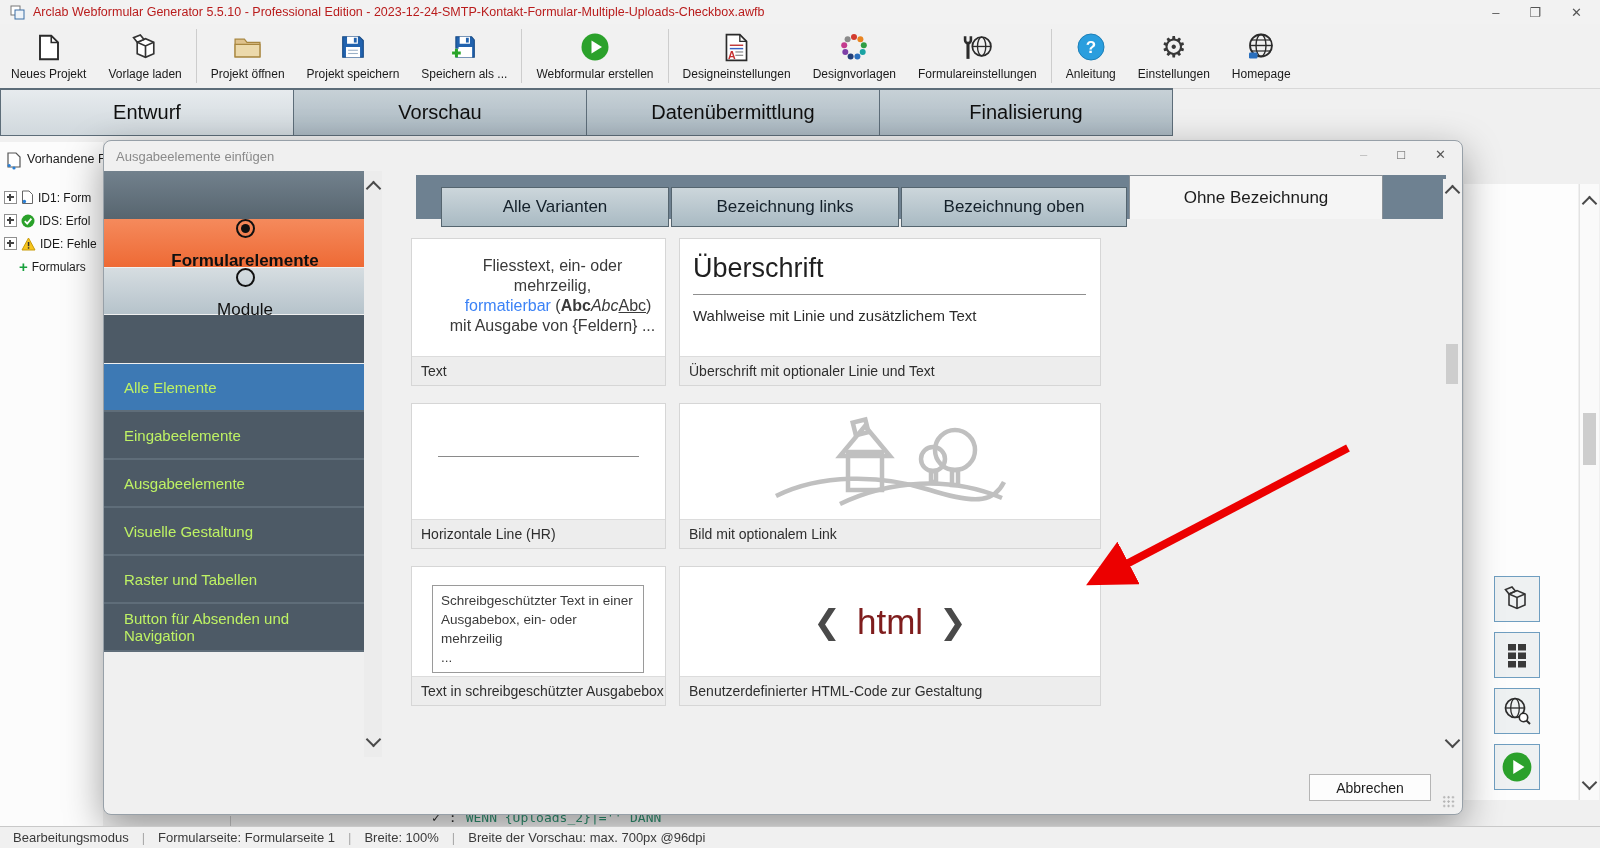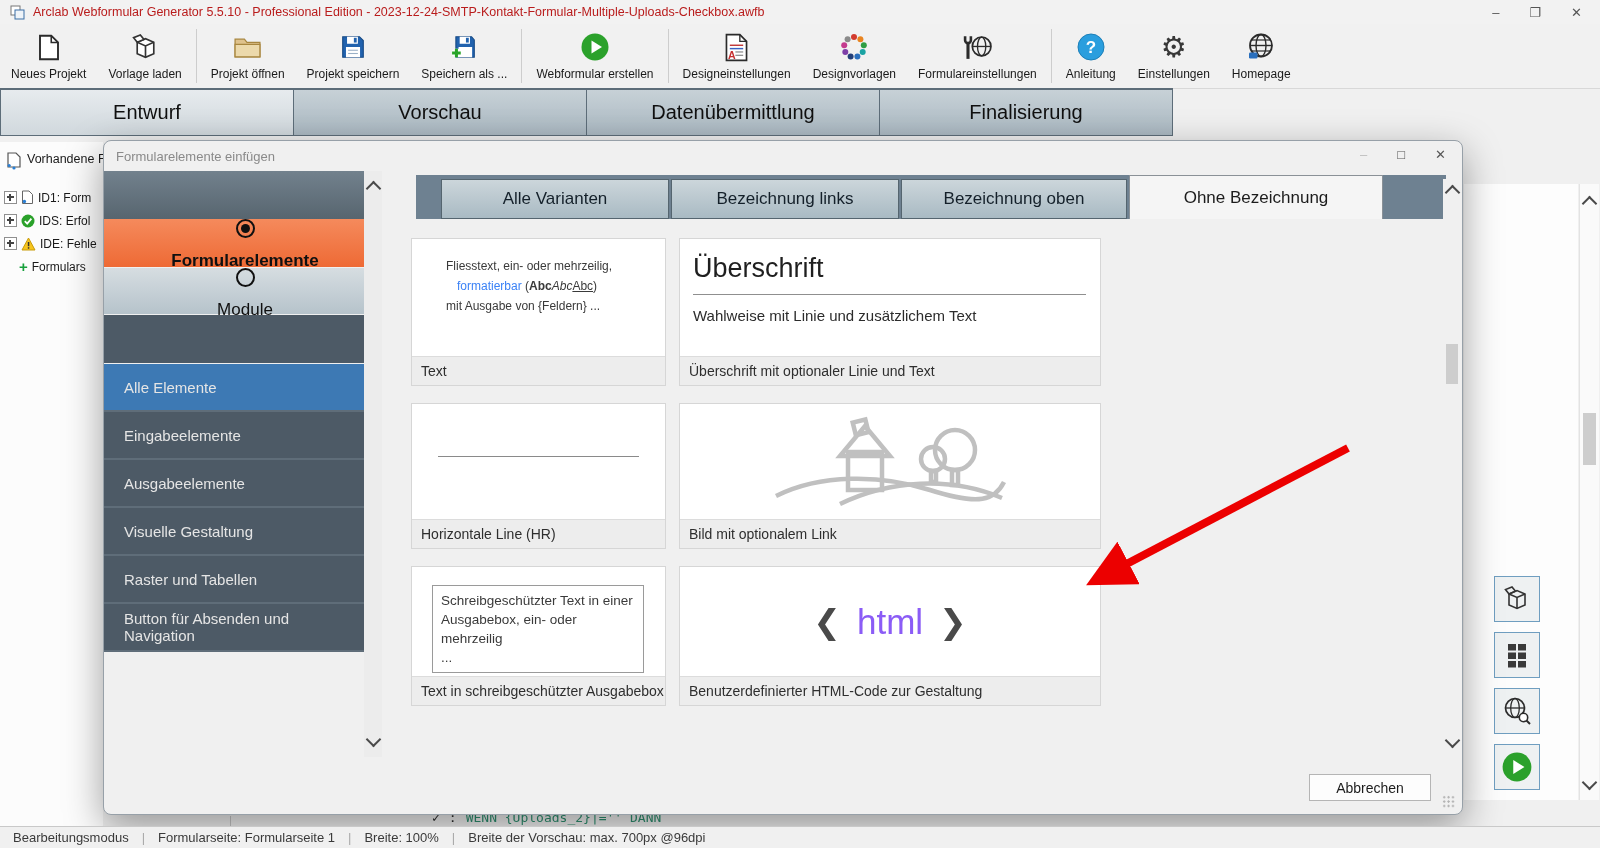--- a/index.html
+++ b/index.html
@@ -81,50 +81,50 @@
            background:linear-gradient(#72818d,#57656f);}
   .sb-mode{position:absolute;left:0;width:260px;display:flex;align-items:center;gap:13px;
            padding-left:22px;box-sizing:border-box;font-size:17px;color:#101010;flex-direction:column;}
   .sb-orange{top:78px;height:48px;background:linear-gradient(#f58a5c,#ee6a35);font-weight:bold;}
   .sb-module{top:127px;height:46px;background:linear-gradient(#d6dde1,#b6c3cb);}
   .radio{width:19px;height:19px;border:2.4px solid #101010;border-radius:50%;position:relative;
          background:transparent;flex:none;box-sizing:border-box;}
   .radio.sel::after{content:"";position:absolute;inset:3px;background:#101010;border-radius:50%;}
   .sb-spacer{position:absolute;left:0;top:174px;width:260px;height:48px;background:#4d5a66;}
   .sb-cats{position:absolute;left:0;top:223px;width:260px;background:#5f6d79;}
-  .sbcat{height:46px;margin-bottom:2px;background:#4d5a66;color:#e5e5e5;font-size:15px;
+  .sbcat{height:46px;margin-bottom:2px;background:#4d5a66;color:#bef264;font-size:15px;
          display:flex;align-items:center;padding-left:20px;box-sizing:border-box;}
   .sbcat.sel{background:#3d79b4;}
   .sb-scroll{position:absolute;left:260px;top:30px;width:18px;height:586px;background:#ececec;}
 
   
   .dlg-tabstrip{position:absolute;left:312px;top:34px;width:1030px;height:44px;background:#6e8191;}
   .dtab{position:absolute;box-sizing:border-box;display:flex;align-items:center;justify-content:center;
         font-size:17px;color:#14202a;}
-  .dtab.inactive{top:4px;height:40px;background:linear-gradient(#ccd6db,#a9bac3);
+  .dtab.inactive{top:12px;height:40px;background:linear-gradient(#ccd6db,#a9bac3);
                  border:1px solid #55656f;justify-content:center;}
   .dtab.active{top:0;height:44px;background:#f5f5f5;border:1px solid #8a9197;border-bottom:none;color:#1c1c1c;}
 
   
   .card{position:absolute;background:#fff;border:1px solid #d6d6d6;display:flex;flex-direction:column;
         box-sizing:border-box;}
   .card-body{flex:1;position:relative;overflow:hidden;}
   .card-cap{height:28px;background:#ededed;border-top:1px solid #dcdcdc;display:flex;
             align-items:center;padding:0 9px;font-size:14px;color:#2e2e2e;white-space:nowrap;}
-  .pv-text{padding:17px 6px 0 34px;font-size:12px;line-height:20px;color:#3a3a3a;}
+  .pv-text{padding:17px 6px 0 34px;font-size:16px;line-height:20px;color:#3a3a3a;text-align:center;}
   .pv-text .orange{color:#3b82f6;margin-left:11px;}
   .hd-title{padding:14px 14px 0 13px;font-size:27px;color:#1f1f1f;}
   .hd-line{margin:10px 14px 0 13px;border-top:1px solid #8f8f8f;}
   .hd-sub{padding:12px 14px 0 13px;font-size:15px;color:#2c2c2c;}
   .hrline{margin:52px 26px 0 26px;border-top:1px solid #8a8a8a;}
   .ro-box{margin:18px 0 0 20px;width:212px;box-sizing:border-box;border:1px solid #9a9a9a;
           padding:5px 8px;font-size:13.5px;line-height:19px;color:#3a3a3a;}
   .html-wrap{position:absolute;inset:0;display:flex;align-items:center;justify-content:center;gap:16px;}
   .html-angle{font-size:33px;font-weight:bold;color:#4a4a4a;font-family:"DejaVu Sans",sans-serif;}
-  .html-word{font-size:35px;color:#8b5cf6;}
+  .html-word{font-size:35px;color:#7f1d1d;}
   .dlg-scroll{position:absolute;left:1339px;top:38px;width:18px;height:575px;background:#f0f0f0;}
   .cancel-btn{position:absolute;left:1205px;top:633px;width:122px;height:27px;background:#fdfdfd;
               border:1px solid #b5b5b5;display:flex;align-items:center;justify-content:center;
               font-size:14px;color:#1c1c1c;box-sizing:border-box;}
   .grip{position:absolute;right:7px;bottom:6px;width:13px;height:13px;
         background-image:radial-gradient(#b3b3b3 1px,transparent 1.3px);background-size:4.4px 4.4px;}
 
   .arrow-svg{position:absolute;left:1040px;top:420px;z-index:50;pointer-events:none;}
 </style>
 </head>
@@ -416,21 +416,21 @@
     <span>Bearbeitungsmodus</span>
     <span class="sep">|</span>
     <span>Formularseite: Formularseite 1</span>
     <span class="sep">|</span>
     <span>Breite: 100%</span>
     <span class="sep">|</span>
     <span>Breite der Vorschau: max. 700px @96dpi</span>
   </div>
 
   <div class="dialog">
-    <span class="dlg-title">Formularelemente einfügen</span>
+    <span class="dlg-title">Ausgabeelemente einfügen</span>
     <span class="dlg-ctl">
       <span class="dim">–</span>
       <span>□</span>
       <span>✕</span>
     </span>
 
     <div class="sb-band"></div>
     <div class="sb-mode sb-orange">
       <span class="radio sel"></span>
       <span>Formularelemente</span>

